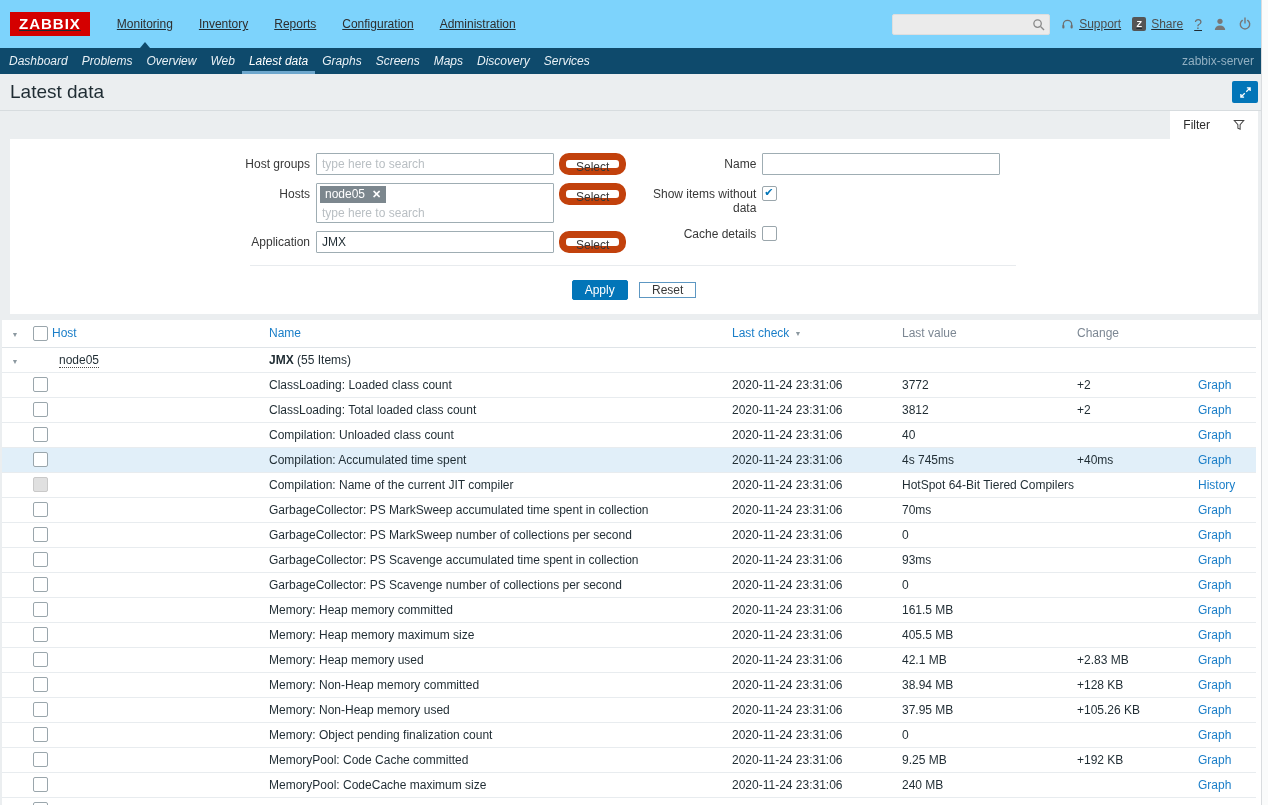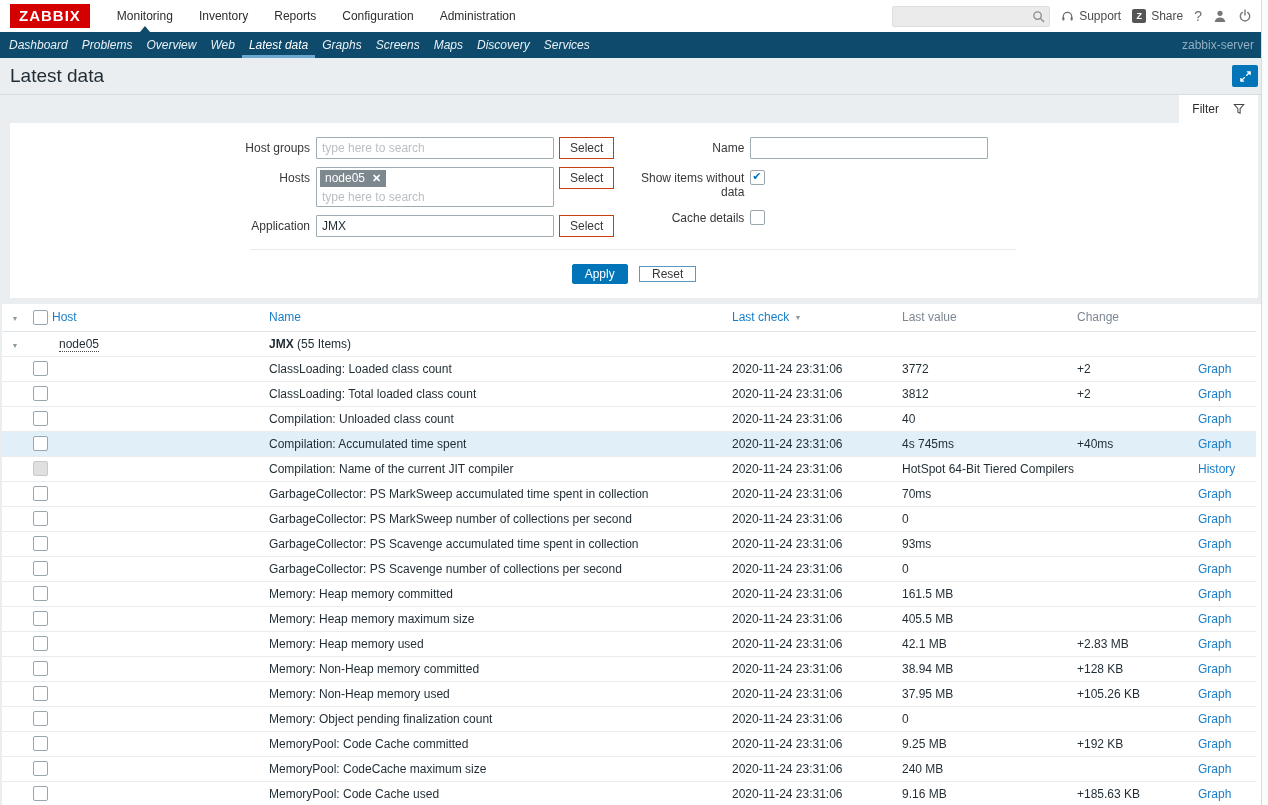--- a/index.html
+++ b/index.html
@@ -3,21 +3,21 @@
 <meta charset="utf-8">
 <style>
   * { box-sizing: border-box; margin: 0; padding: 0; }
   html,body { width:1268px; height:805px; overflow:hidden; }
   body { font-family:"Liberation Sans", sans-serif; background:#ebeef0; color:#1f2c33; font-size:12px; }
 
   
   .scroll-strip { position:fixed; top:0; right:0; bottom:0; width:7px; background:#fafbfb; border-left:1px solid #d9dcdf; z-index:50; }
 
   
-  .topbar { height:32px; background:#ffffff; display:flex; align-items:center; position:relative; }
+  .topbar { height:48px; background:#7dd3fc; display:flex; align-items:center; position:relative;text-decoration:underline; }
   .logo { margin-left:10px; background:#d40000; color:#fff; font-weight:bold; font-size:15px; letter-spacing:1px; padding:3px 9px 4px; cursor:pointer; }
   .topnav { display:flex; margin-left:14px; height:100%; align-items:center; }
   .topnav .nav-item { padding:0 13px; color:#2e2e2e; cursor:pointer; position:relative; height:100%; display:flex; align-items:center; }
   .topnav .nav-item.active::after { content:""; position:absolute; left:50%; bottom:0; transform:translateX(-50%);
     border-left:5px solid transparent; border-right:5px solid transparent; border-bottom:6px solid #0e4a6c; }
   .top-right { margin-left:auto; display:flex; align-items:center; gap:11px; margin-right:16px; }
   .searchbox { position:relative; }
   .searchbox input { width:158px; height:21px; background:#ebebeb; border:1px solid #dedede; border-radius:2px; padding:0 22px 0 6px; font-size:12px; font-family:inherit; }
   .searchbox .mag { position:absolute; right:5px; top:4px; }
   .top-ico { display:flex; align-items:center; gap:5px; color:#4d4d4d; cursor:pointer; font-size:12px; }
@@ -30,37 +30,37 @@
   .subnav .sub-item.active { border-bottom-color:#6ea7cd; color:#fff; }
   .server-name { margin-left:auto; color:#92b0c2; display:flex; align-items:center; padding-right:14px; }
 
   
   .titlebar { height:37px; display:flex; align-items:center; justify-content:space-between; padding:0 10px; border-bottom:1px solid #d7dcdf; }
   .page-title { font-size:19px; color:#1f2c33; font-weight:normal; }
   .kiosk-btn { width:26px; height:22px; background:#0275b8; border:none; border-radius:2px; cursor:pointer; display:flex; align-items:center; justify-content:center; }
 
   
   .filter-strip { height:28px; display:flex; justify-content:flex-end; padding-right:10px; }
-  .filter-tab { background:#fff; display:flex; align-items:center; gap:14px; padding:0 13px; color:#2b2b2b; cursor:pointer; }
+  .filter-tab { background:#fff; display:flex; align-items:center; gap:23px; padding:0 13px; color:#2b2b2b; cursor:pointer; }
 
   
   .filter-panel { background:#fff; margin:0 10px; padding:14px 0 14px; }
   .filter-form { display:flex; }
   .fcol { display:flex; flex-direction:column; gap:8px; }
   .frow { display:flex; align-items:flex-start; }
   .flabel-l { width:306px; text-align:right; padding-right:6px; padding-top:4px; color:#383838; }
   .flabel-r { width:136px; text-align:right; padding-right:6px; padding-top:4px; color:#383838; }
   .txt { height:22px; border:1px solid #9fadb3; border-radius:1px; padding:0 5px; font-size:12px; font-family:inherit; color:#1f2c33; }
   .w238 { width:238px; }
   .multiselect { width:238px; min-height:36px; border:1px solid #9fadb3; border-radius:1px; padding:2px 3px; cursor:text; }
   .chip { display:inline-flex; align-items:center; gap:7px; background:#7c878e; color:#fff; padding:1px 5px 2px; font-size:12px; }
   .chip-x { cursor:pointer; font-weight:bold; font-size:11px; line-height:1; }
   .ms-placeholder { display:block; color:#b9bfc3; padding:3px 2px 0; }
   ::placeholder { color:#b9bfc3; opacity:1; }
-  .select-btn { margin-left:5px; height:22px; padding:0 10px; background:#fff; border:1px solid #c2410c; border-radius:0; color:#383838; font-size:12px; font-family:inherit; cursor:pointer; }
+  .select-btn { margin-left:5px; height:22px; padding:0 10px; background:#fff; border:7px solid #c2410c; border-radius:10px; color:#383838; font-size:12px; font-family:inherit; cursor:pointer; }
   input[type=checkbox] { appearance:none; -webkit-appearance:none; width:15px; height:15px; border:1px solid #9aa6ac; border-radius:2px; background:#fff; position:relative; cursor:pointer; vertical-align:middle; }
   input[type=checkbox]:checked::after { content:"\2714"; position:absolute; left:1px; top:-1px; font-size:11px; color:#0275b8; }
   .filter-divider { border-top:1px solid #e8ebee; margin:12px 242px 0 240px; }
   .filter-buttons { margin-top:14px; text-align:center; }
   .btn-apply { height:20px; padding:0 12px; background:#0275b8; color:#fff; border:1px solid #0275b8; border-radius:2px; font-size:12px; font-family:inherit; cursor:pointer; }
   .btn-reset { height:16px; padding:0 12px; margin-left:8px; background:#fff; color:#383838; border:1px solid #5d97c2; border-radius:0; font-size:12px; font-family:inherit; cursor:pointer; }
 
   
   .table-wrap { background:#fff; margin:6px 6px 0 2px; }
   table.data { width:1254px; border-collapse:collapse; table-layout:fixed; }

